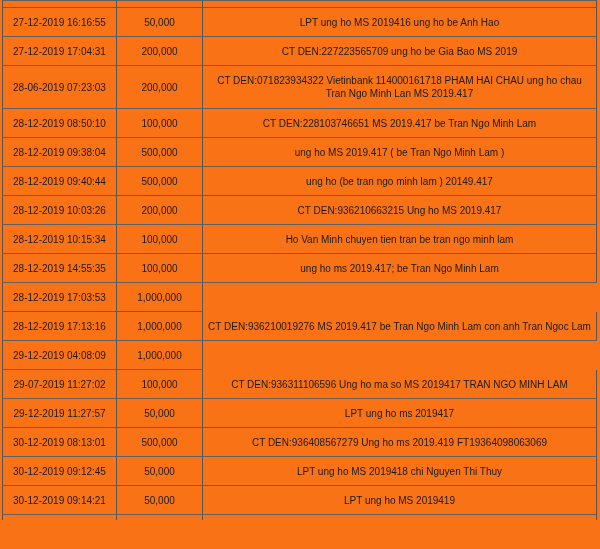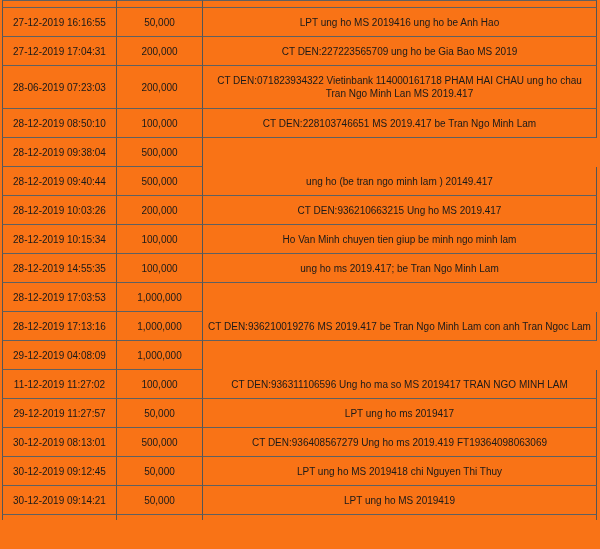--- a/index.html
+++ b/index.html
@@ -76,56 +76,57 @@
     <div class="cell desc">CT DEN:071823934322 Vietinbank 114000161718 PHAM HAI CHAU ung ho chau Tran Ngo Minh Lan MS 2019.417</div>
   </div>
         <div class="row">
     <div class="cell datetime">28-12-2019 08:50:10</div>
     <div class="cell amount">100,000</div>
     <div class="cell desc">CT DEN:228103746651 MS 2019.417 be Tran Ngo Minh Lam</div>
   </div>
         <div class="row">
     <div class="cell datetime">28-12-2019 09:38:04</div>
     <div class="cell amount">500,000</div>
+    <div class="cell desc">ung ho MS 2019.417 ( be Tran Ngo Minh Lam )</div>
   </div>
         <div class="row">
     <div class="cell datetime">28-12-2019 09:40:44</div>
     <div class="cell amount">500,000</div>
     <div class="cell desc">ung ho (be tran ngo minh lam ) 20149.417</div>
   </div>
         <div class="row">
     <div class="cell datetime">28-12-2019 10:03:26</div>
     <div class="cell amount">200,000</div>
     <div class="cell desc">CT DEN:936210663215 Ung ho MS 2019.417</div>
   </div>
         <div class="row">
     <div class="cell datetime">28-12-2019 10:15:34</div>
     <div class="cell amount">100,000</div>
-    <div class="cell desc">Ho Van Minh chuyen tien giup be minh ngo minh lam</div>
+    <div class="cell desc">Ho Van Minh chuyen tien tran be tran ngo minh lam</div>
   </div>
         <div class="row">
     <div class="cell datetime">28-12-2019 14:55:35</div>
     <div class="cell amount">100,000</div>
     <div class="cell desc">ung ho ms 2019.417; be Tran Ngo Minh Lam</div>
   </div>
         <div class="row">
     <div class="cell datetime">28-12-2019 17:03:53</div>
     <div class="cell amount">1,000,000</div>
   </div>
         <div class="row">
     <div class="cell datetime">28-12-2019 17:13:16</div>
     <div class="cell amount">1,000,000</div>
     <div class="cell desc">CT DEN:936210019276 MS 2019.417 be Tran Ngo Minh Lam con anh Tran Ngoc Lam</div>
   </div>
         <div class="row">
     <div class="cell datetime">29-12-2019 04:08:09</div>
     <div class="cell amount">1,000,000</div>
   </div>
         <div class="row">
-    <div class="cell datetime">11-12-2019 11:27:02</div>
+    <div class="cell datetime">29-07-2019 11:27:02</div>
     <div class="cell amount">100,000</div>
     <div class="cell desc">CT DEN:936311106596 Ung ho ma so MS 2019417 TRAN NGO MINH LAM</div>
   </div>
         <div class="row">
     <div class="cell datetime">29-12-2019 11:27:57</div>
     <div class="cell amount">50,000</div>
     <div class="cell desc">LPT ung ho ms 2019417</div>
   </div>
         <div class="row">
     <div class="cell datetime">30-12-2019 08:13:01</div>

